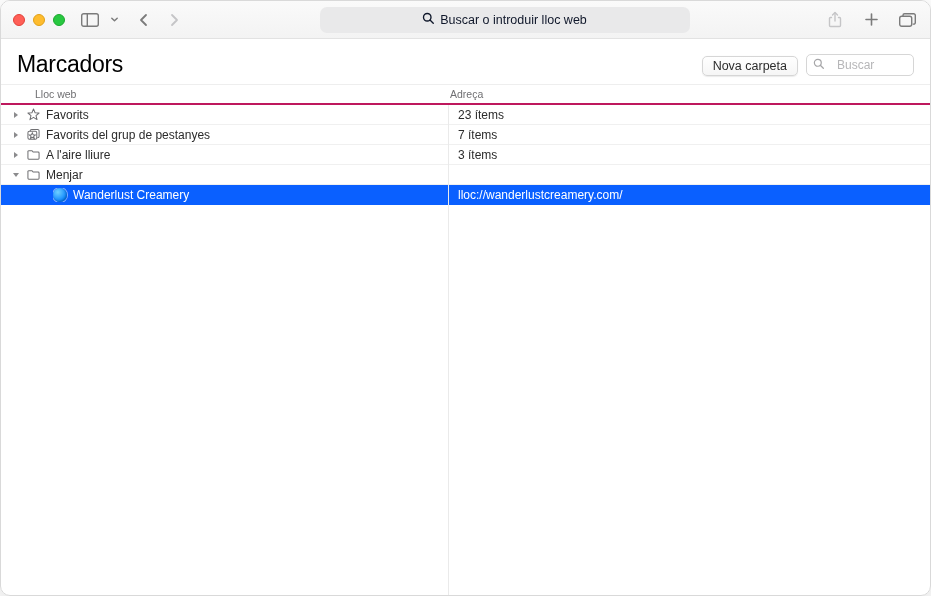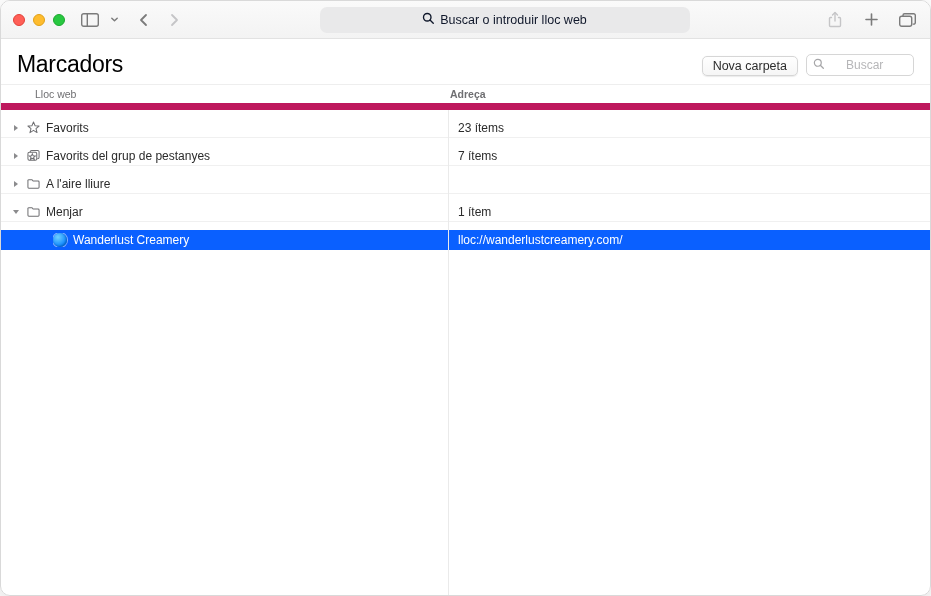--- a/index.html
+++ b/index.html
@@ -80,59 +80,58 @@
     cursor: default;
   }
   .search-box {
     display: flex; align-items: center;
     height: 22px; width: 108px;
     border: 1px solid #d6d6d6;
     border-radius: 5px;
     background: #fff;
     padding: 0 6px;
     color: #a6a6a8;
-    gap: 22px;
+    gap: 13px;
     font-size: 12px;
   }
   .search-box input {
     border: none; outline: none;
     width: 100%;
     font-size: 12px;
     color: #333;
   }
   .search-box input::placeholder { color: #b6b6b8; }
 
   
   .cols {
     display: flex;
     font-size: 10.5px;
     color: #6f6f72;
     padding: 3px 0 3px 34px;
     border-top: 1px solid #eee;
-    border-bottom: 7px solid #be185d;
+    border-bottom: 2px solid #be185d;
     user-select: none;
   }
   .col-site { flex: 0 0 413px; }
-  .col-addr { flex: 1; padding-left: 2px; font-weight: bold; }
+  .col-addr { flex: 1; padding-left: 2px; }
 
   .list { position: relative; flex:1; overflow:hidden; }
   .vdiv {
     position:absolute; top:0; bottom:0; left:447px;
     width:1px; background:#eaeaea;
   }
 
   .row {
     display: flex;
     align-items: center;
     height: 20px;
     font-size: 12px;
     color: #2b2b2b;
     padding-left: 10px;
     border-bottom: 1px solid #f0f0f0;
-    margin-top: 8px;
   }
   .row .cell-site {
     flex: 0 0 437px;
     display:flex; align-items:center; gap:6px;
     overflow:hidden; white-space:nowrap;
   }
   .row .cell-addr { flex:1; padding-left:10px; overflow:hidden; white-space:nowrap; }
 
   .disc {
     width: 9px; display:flex; align-items:center; justify-content:center;
@@ -297,37 +296,37 @@
             <polygon points="2,1 6,4 2,7"></polygon>
           </svg>
       </span>
       <span class="ficon">
         <svg viewBox="0 0 14 12" fill="none" stroke="currentColor" stroke-width="1.1">
             <path d="M1 3.3V10a1 1 0 0 0 1 1h10a1 1 0 0 0 1-1V4.3a1 1 0 0 0-1-1H6.6L5.4 1.9H2a1 1 0 0 0-1 1.4z"></path>
           </svg>
       </span>
       <span>A l'aire lliure</span>
     </div>
+    <div class="cell-addr">3 ítems</div>
   </div>
 
   <div class="row">
     <div class="cell-site">
       <span class="disc">
         <svg viewBox="0 0 8 8" fill="currentColor">
             <polygon points="1,2 7,2 4,6"></polygon>
           </svg>
       </span>
       <span class="ficon">
         <svg viewBox="0 0 14 12" fill="none" stroke="currentColor" stroke-width="1.1">
             <path d="M1 3.3V10a1 1 0 0 0 1 1h10a1 1 0 0 0 1-1V4.3a1 1 0 0 0-1-1H6.6L5.4 1.9H2a1 1 0 0 0-1 1.4z"></path>
           </svg>
       </span>
       <span>Menjar</span>
     </div>
-    <div class="cell-addr">1 ítem</div>
   </div>
 
   <div class="row selected noborder indent2">
     <div class="cell-site" style="flex-basis:395px">
       <span class="globe"></span>
       <span>Wanderlust Creamery</span>
     </div>
     <div class="cell-addr">lloc://wanderlustcreamery.com/</div>
   </div>
 </div>

